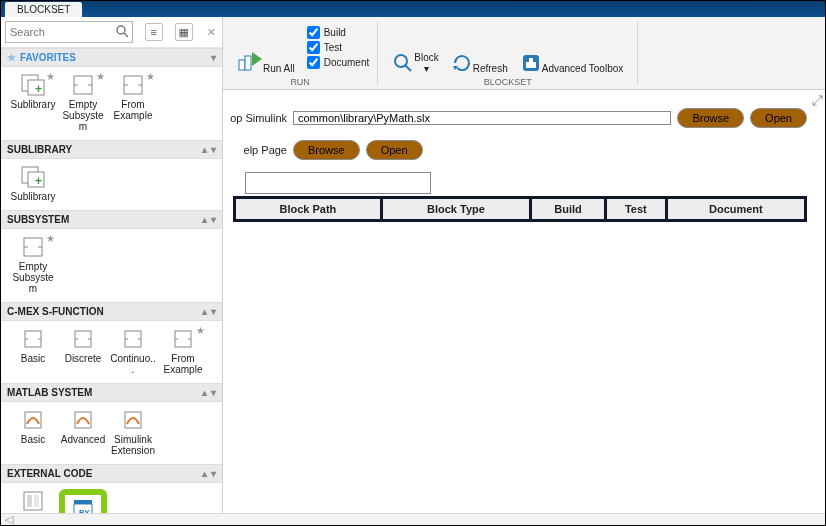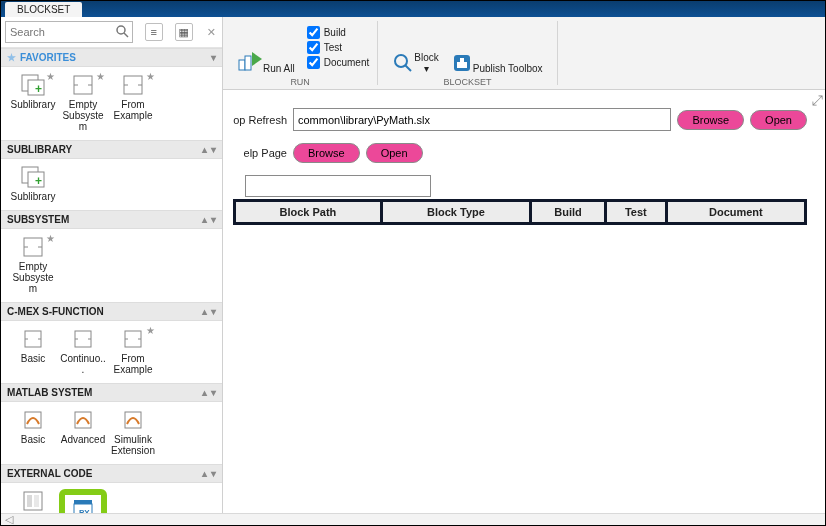--- a/index.html
+++ b/index.html
@@ -32,22 +32,22 @@
   .ribbon-sep { width: 1px; background: #d4d4d4; margin: 4px 0; }
   .ribbon-group { display: flex; flex-direction: column; padding: 2px 8px 0 8px; }
   .ribbon-body { display: flex; flex: 1; }
   .ribbon-label { font-size: 9px; text-align: center; color: #666; padding: 1px 0 2px 0; }
   .vbtn { display: flex; align-items: flex-end; cursor: pointer; padding: 2px 6px; }
   .vbtn .cap { font-size: 10px; line-height: 11px; text-align: center; margin-top: 2px; }
   .chk { display: flex; align-items: center; gap: 4px; font-size: 10px; margin: 1px 0;}
   .chk input { margin: 0; }
   .formrow { display: flex; align-items: center; gap: 6px; margin-bottom: 12px; }
   .formrow label { width: 56px; font-size: 11px; white-space: nowrap; text-align: right; }
-  .formrow input[type=text] { flex: 1; height: 23px; border: 1px solid #8a8a8a; padding: 0 4px; font-size: 11px; }
-  .btn { height: 20px; padding: 0 14px; border: 1px solid #8a8a8a; background: #ec4899; border-radius: 10px; font-size: 11px; cursor: pointer; }
+  .formrow input[type=text] { flex: 1; height: 14px; border: 1px solid #8a8a8a; padding: 0 4px; font-size: 11px; }
+  .btn { height: 20px; padding: 0 14px; border: 1px solid #8a8a8a; background: #a16207; border-radius: 10px; font-size: 11px; cursor: pointer; }
   .smallbox input { width: 186px; height: 22px; border: 1px solid #8a8a8a; padding: 0 4px; font-size: 11px; }
   .smallbox { margin: 4px 0 0 56px; }
   table.grid-tbl { width: 100%; border-collapse: collapse; margin-top: 2px; }
   table.grid-tbl th { background: #ececec; border: 3px solid #0f172a; font-size: 11px; font-weight: bold; padding: 4px 0; }
   .expand-handle { position: absolute; top: 2px; right: 2px; color: #888; font-size: 14px; cursor: pointer; }
 </style>
 </head>
 <body>
 
 <div class="titlebar">
@@ -90,25 +90,32 @@
       <div class="ribbon-body">
         <div class="vbtn">
           <svg width="22" height="22" viewBox="0 0 22 22">
               <circle cx="9" cy="9" r="6" fill="none" stroke="#2a7ab8" stroke-width="2"></circle>
               <line x1="13" y1="13" x2="19" y2="19" stroke="#2a7ab8" stroke-width="2"></line>
             </svg>
           <span class="cap"><span>Block</span><br>▾</span>
         </div>
         <div class="vbtn">
           <svg width="22" height="22" viewBox="0 0 22 22">
+              <path d="M4 11a7 7 0 1 1 2 5" fill="none" stroke="#2a7ab8" stroke-width="2"></path>
+              <polygon points="2,14 7,14 4,18" fill="#2a7ab8"></polygon>
+            </svg>
+          <span class="cap">Refresh</span>
+        </div>
+        <div class="vbtn">
+          <svg width="22" height="22" viewBox="0 0 22 22">
               <rect x="3" y="3" width="16" height="16" rx="3" fill="#2a7ab8"></rect>
               <rect x="6" y="10" width="10" height="6" fill="#fff"></rect>
               <rect x="9" y="6" width="4" height="4" fill="#fff"></rect>
             </svg>
-          <span class="cap">Publish Toolbox</span>
+          <span class="cap">Advanced Toolbox</span>
         </div>
       </div>
       <div class="ribbon-label">BLOCKSET</div>
     </div>
     <div class="ribbon-sep"></div>
   </div>
 </div>
 
 <div class="mainrow">
 
@@ -227,20 +234,30 @@
         <div class="lbl">Basic</div>
         </div>
       <div class="item">
         <div class="ic">
             <svg width="20" height="20">
               <rect x="2" y="2" width="16" height="16" fill="#fff" stroke="#888"></rect>
               <line x1="2" y1="10" x2="5" y2="10" stroke="#888"></line>
               <line x1="15" y1="10" x2="18" y2="10" stroke="#888"></line>
             </svg>
           </div>
+        <div class="lbl">Discrete</div>
+        </div>
+      <div class="item">
+        <div class="ic">
+            <svg width="20" height="20">
+              <rect x="2" y="2" width="16" height="16" fill="#fff" stroke="#888"></rect>
+              <line x1="2" y1="10" x2="5" y2="10" stroke="#888"></line>
+              <line x1="15" y1="10" x2="18" y2="10" stroke="#888"></line>
+            </svg>
+          </div>
         <div class="lbl">Continuo...</div>
         </div>
       <div class="item">
           <span class="starpin">★</span>
         <div class="ic">
             <svg width="20" height="20">
               <rect x="2" y="2" width="16" height="16" fill="#fff" stroke="#888"></rect>
               <line x1="2" y1="10" x2="5" y2="10" stroke="#888"></line>
               <line x1="15" y1="10" x2="18" y2="10" stroke="#888"></line>
             </svg>
@@ -309,21 +326,21 @@
               <text x="7" y="17" font-size="8" fill="#2a7ab8" font-weight="bold">PY</text>
             </svg>
           </div>
         </div>
     </div>
   </div>
 
   <div class="rightpanel">
     <span class="expand-handle">⤢</span>
     <div class="formrow" style="margin-left:-10px;">
-      <label style="width:64px;">op Refresh</label>
+      <label style="width:64px;">op Simulink</label>
       <input type="text" value="common\library\PyMath.slx" style="">
       <button class="btn">Browse</button>
       <button class="btn">Open</button>
     </div>
     <div class="formrow" style="margin-left:-10px;">
       <label style="width:64px;">elp Page</label>
       <button class="btn">Browse</button>
       <button class="btn">Open</button>
     </div>
     <div class="smallbox" style="margin-left:12px;">

